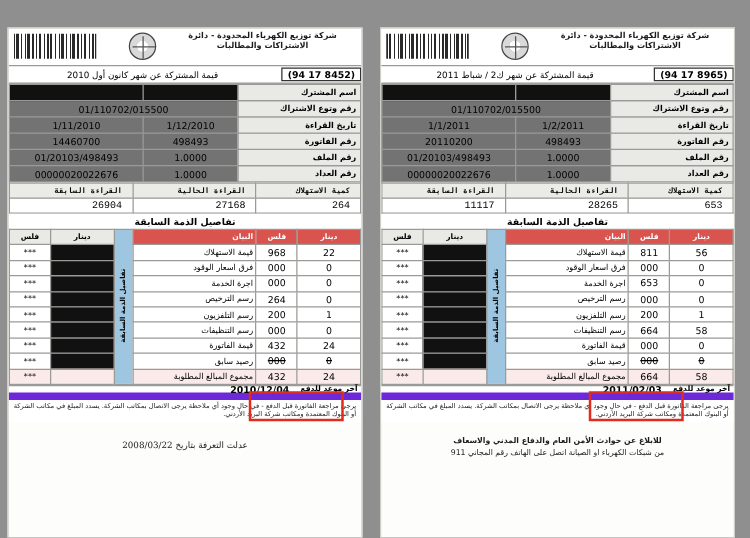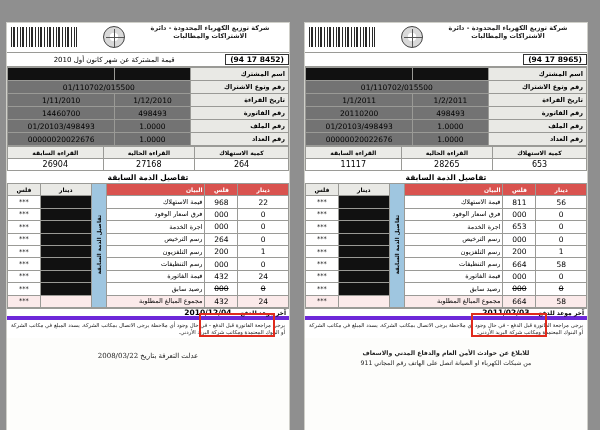--- a/index.html
+++ b/index.html
@@ -118,22 +118,23 @@
   table.reading {
     width:100%;
     border-collapse:collapse;
     direction:rtl;
     font-size:6.5px;
     background:#fff;
   }
   table.reading td {
     border:1px solid #9a9a96;
     height:12px;
-    text-align:center;
-    padding:0 19px;
+    text-align:right;
+    padding:0 8px;
+    font-family:Liberation Mono, monospace;
   }
   table.reading td.h { background:#ebebe7; font-weight:bold; font-size:6px;}
   table.reading td.n { font-size:8px; direction:ltr; }
 
   
   .detailtitle {
     direction:rtl;
     text-align:center;
     font-size:7.5px;
     font-weight:bold;
@@ -183,21 +184,21 @@
     pointer-events:none;
   }
 
   
   .paydate {
     direction:rtl;
     display:flex;
     align-items:center;
     font-size:6px;
     border-top:1px solid #9a9a96;
-    border-bottom:4px solid #6d28d9;
+    border-bottom:6px solid #6d28d9;
     background:#fff;
     height:12px;
   }
   .paydate .lab2 { padding:0 3px; font-weight:bold; }
   .paydate .d { direction:ltr; font-size:7.5px; font-weight:bold; padding:0 6px;}
   .note {
     direction:rtl;
     font-size:5.4px;
     line-height:7px;
     padding:2px 4px;
@@ -381,20 +382,21 @@
 <div class="sheet right">
 
   <div class="hdr">
     <div class="barcode"></div>
     <div class="logo"></div>
     <div class="company">شركة توزيع الكهرباء المحدودة - دائرة الاشتراكات والمطالبات</div>
   </div>
 
   <div class="subhdr">
     <div class="acct">(94 17 8965)</div>
+    <div class="period">قيمة المشتركة عن شهر ك2 / شباط 2011</div>
   </div>
 
   <table class="info">
     <tbody>
         <tr>
       <td class="lab">اسم المشترك</td>
       <td class="redact"></td>
       <td class="redact"></td>
     </tr>
     <tr>

